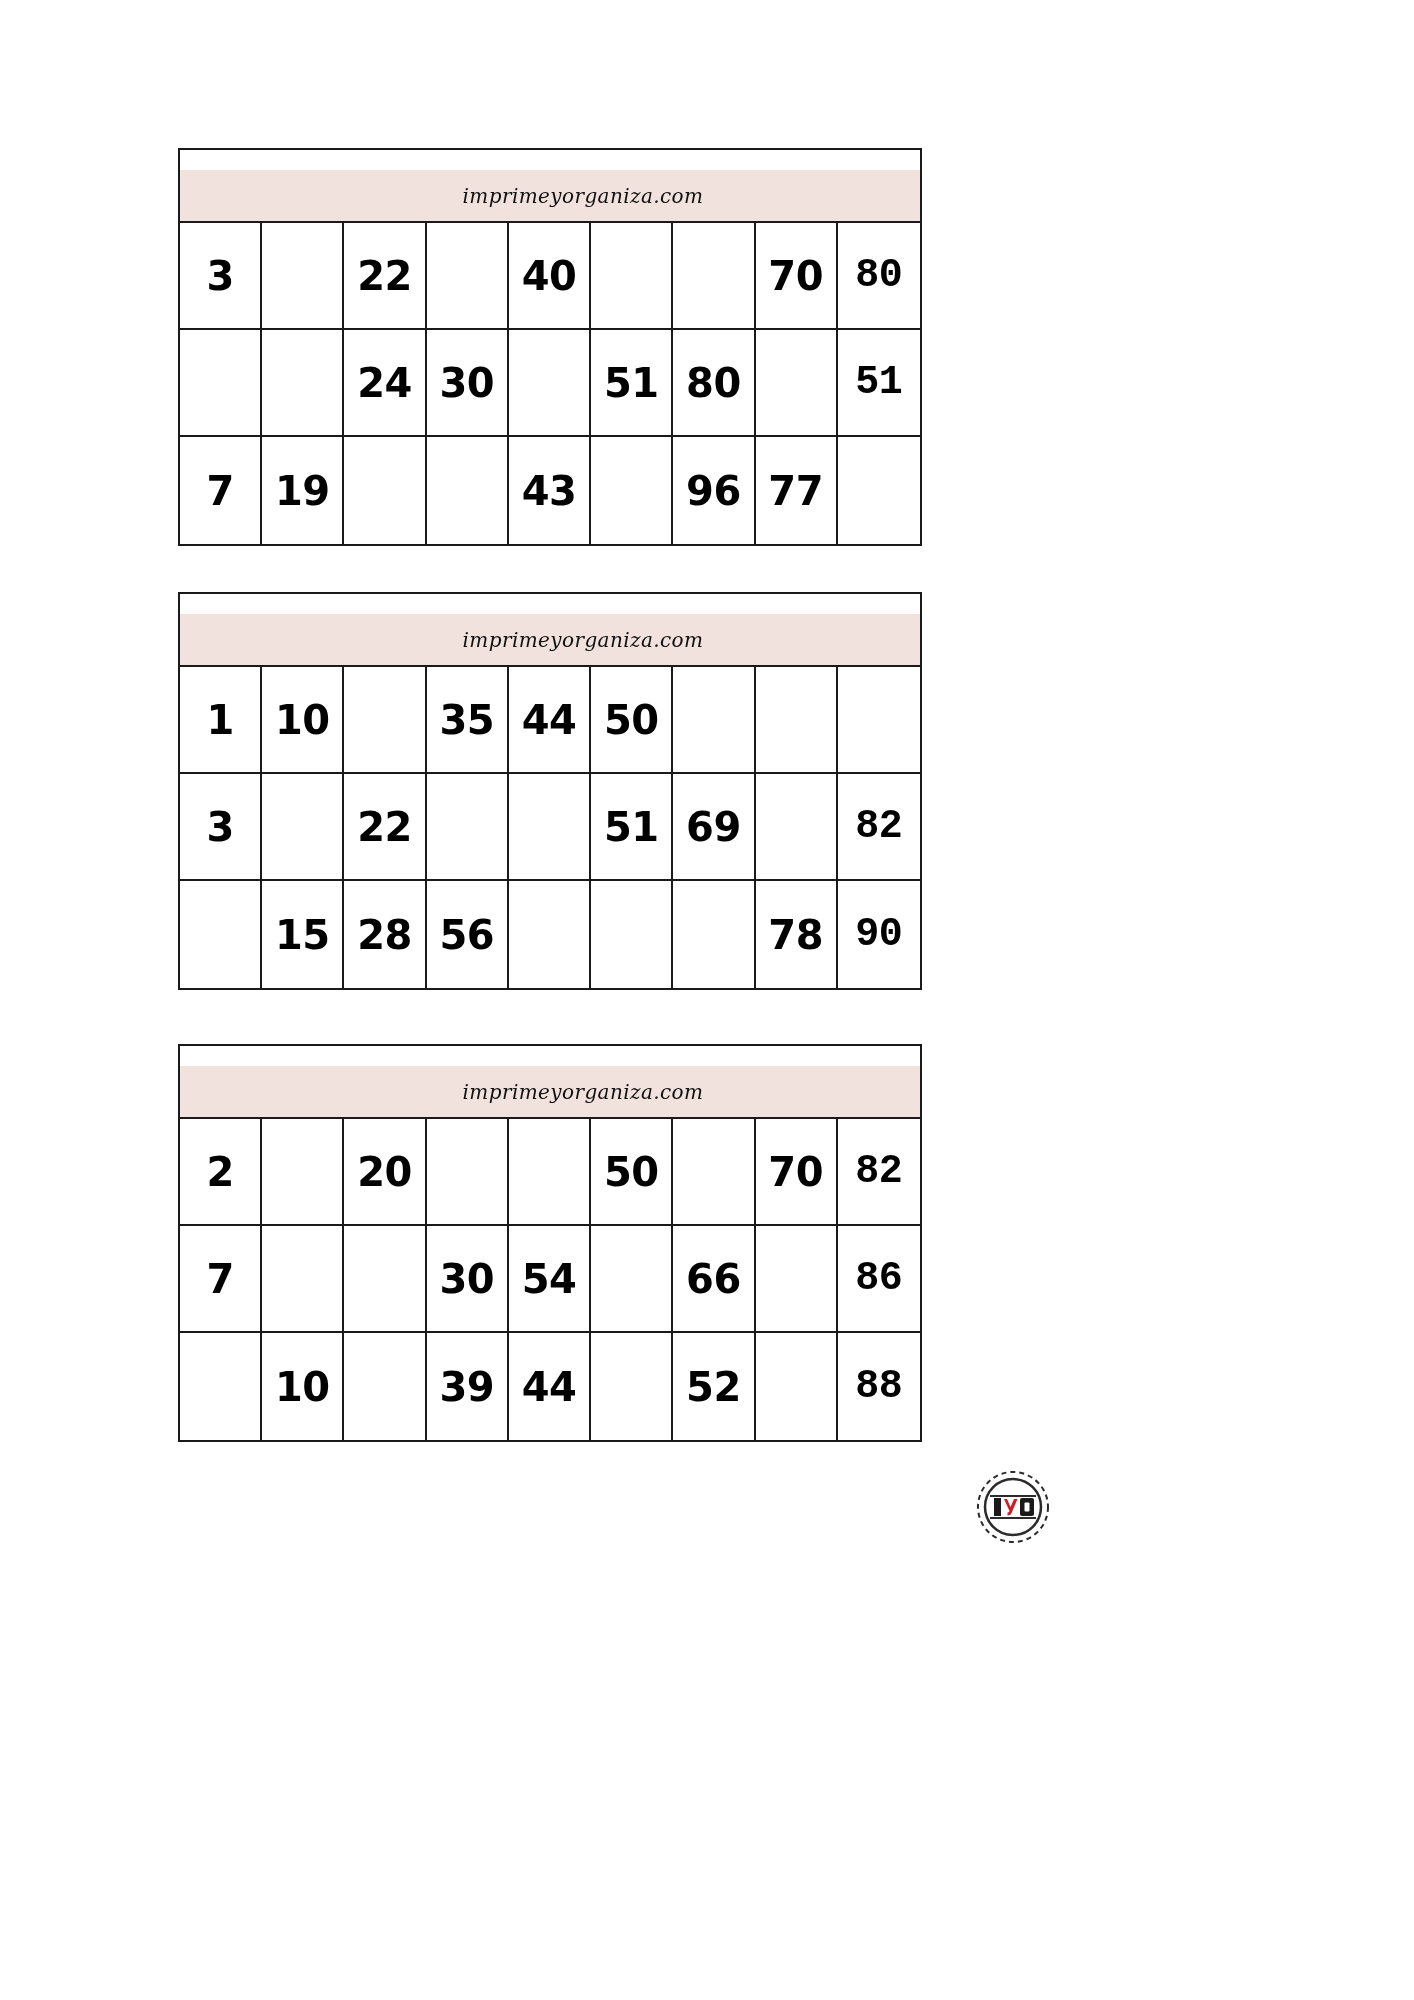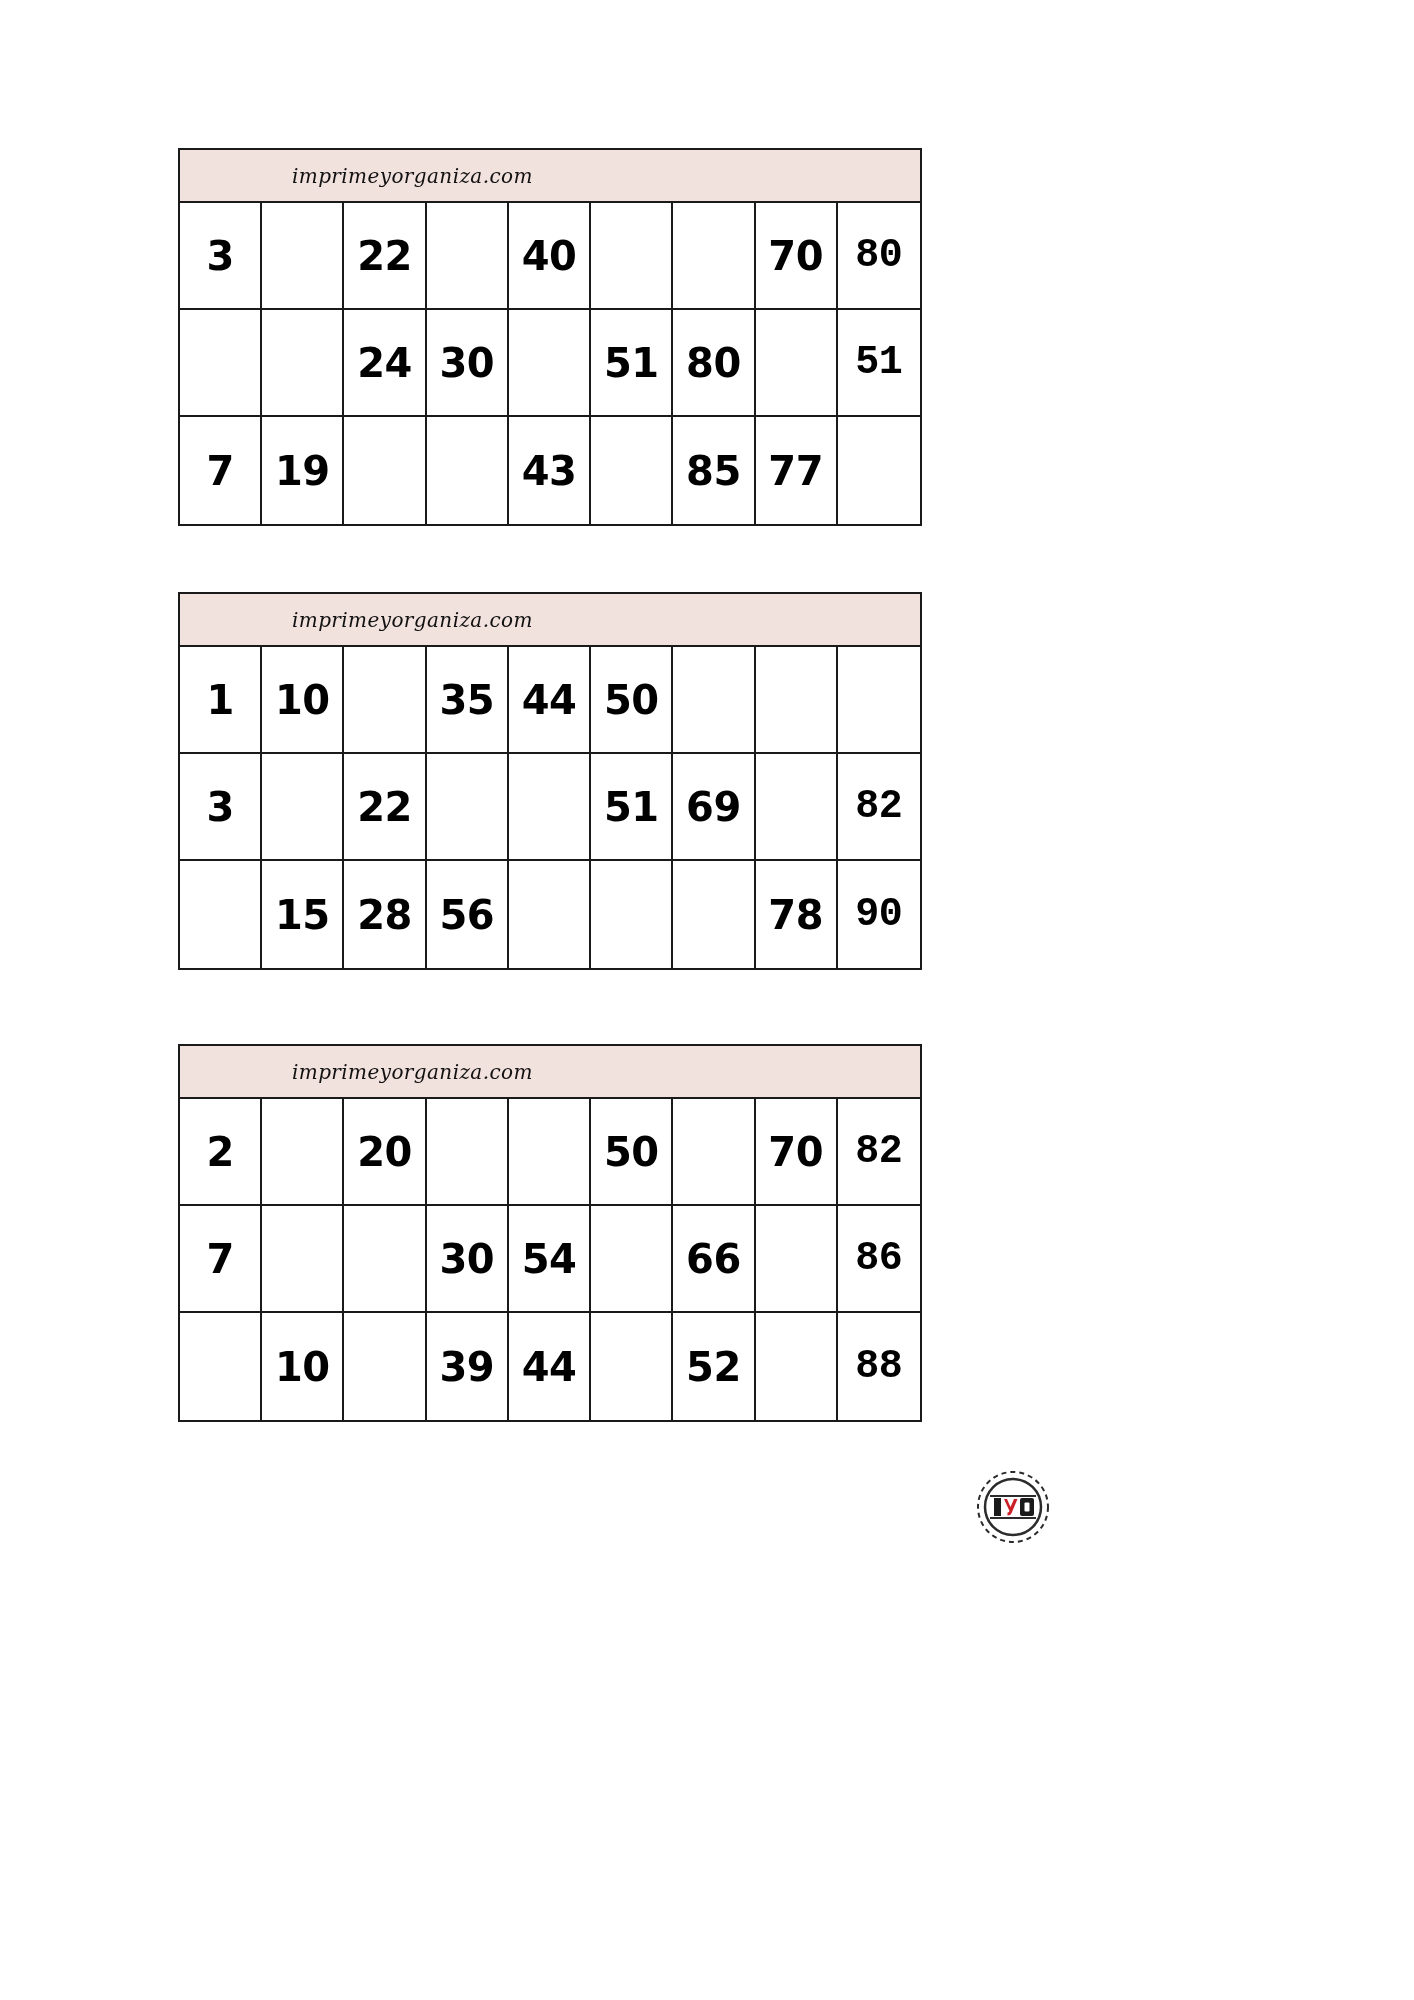--- a/index.html
+++ b/index.html
@@ -27,21 +27,23 @@
     border: 2px solid #1a1a1a;
     background: #ffffff;
   }
 
   .card-header {
     height: 53px;
     background: #f2e2de;
     border-bottom: 2px solid #1a1a1a;
     display: flex;
     align-items: center;
-    padding-left: 112px;
+    justify-content: center;
+    padding-left: 66px;
+    margin-top: 20px;
   }
 
   .brand-text {
     font-family: "DejaVu Serif", serif;
     font-style: italic;
     font-size: 20px;
     letter-spacing: 0.4px;
     color: #111111;
     white-space: nowrap;
   }
@@ -112,21 +114,21 @@
         <div class="cell">51</div>
         <div class="cell">80</div>
         <div class="cell empty"></div>
         <div class="cell">51</div>
         <div class="cell">7</div>
         <div class="cell">19</div>
         <div class="cell empty"></div>
         <div class="cell empty"></div>
         <div class="cell">43</div>
         <div class="cell empty"></div>
-        <div class="cell">85</div>
+        <div class="cell">96</div>
         <div class="cell">77</div>
         <div class="cell empty"></div>
       </div>
   </div>
 
   <div class="bingo-card" id="card-2">
     <div class="card-header">
       <span class="brand-text">imprimeyorganiza.com</span>
     </div>
     <div class="card-grid">

